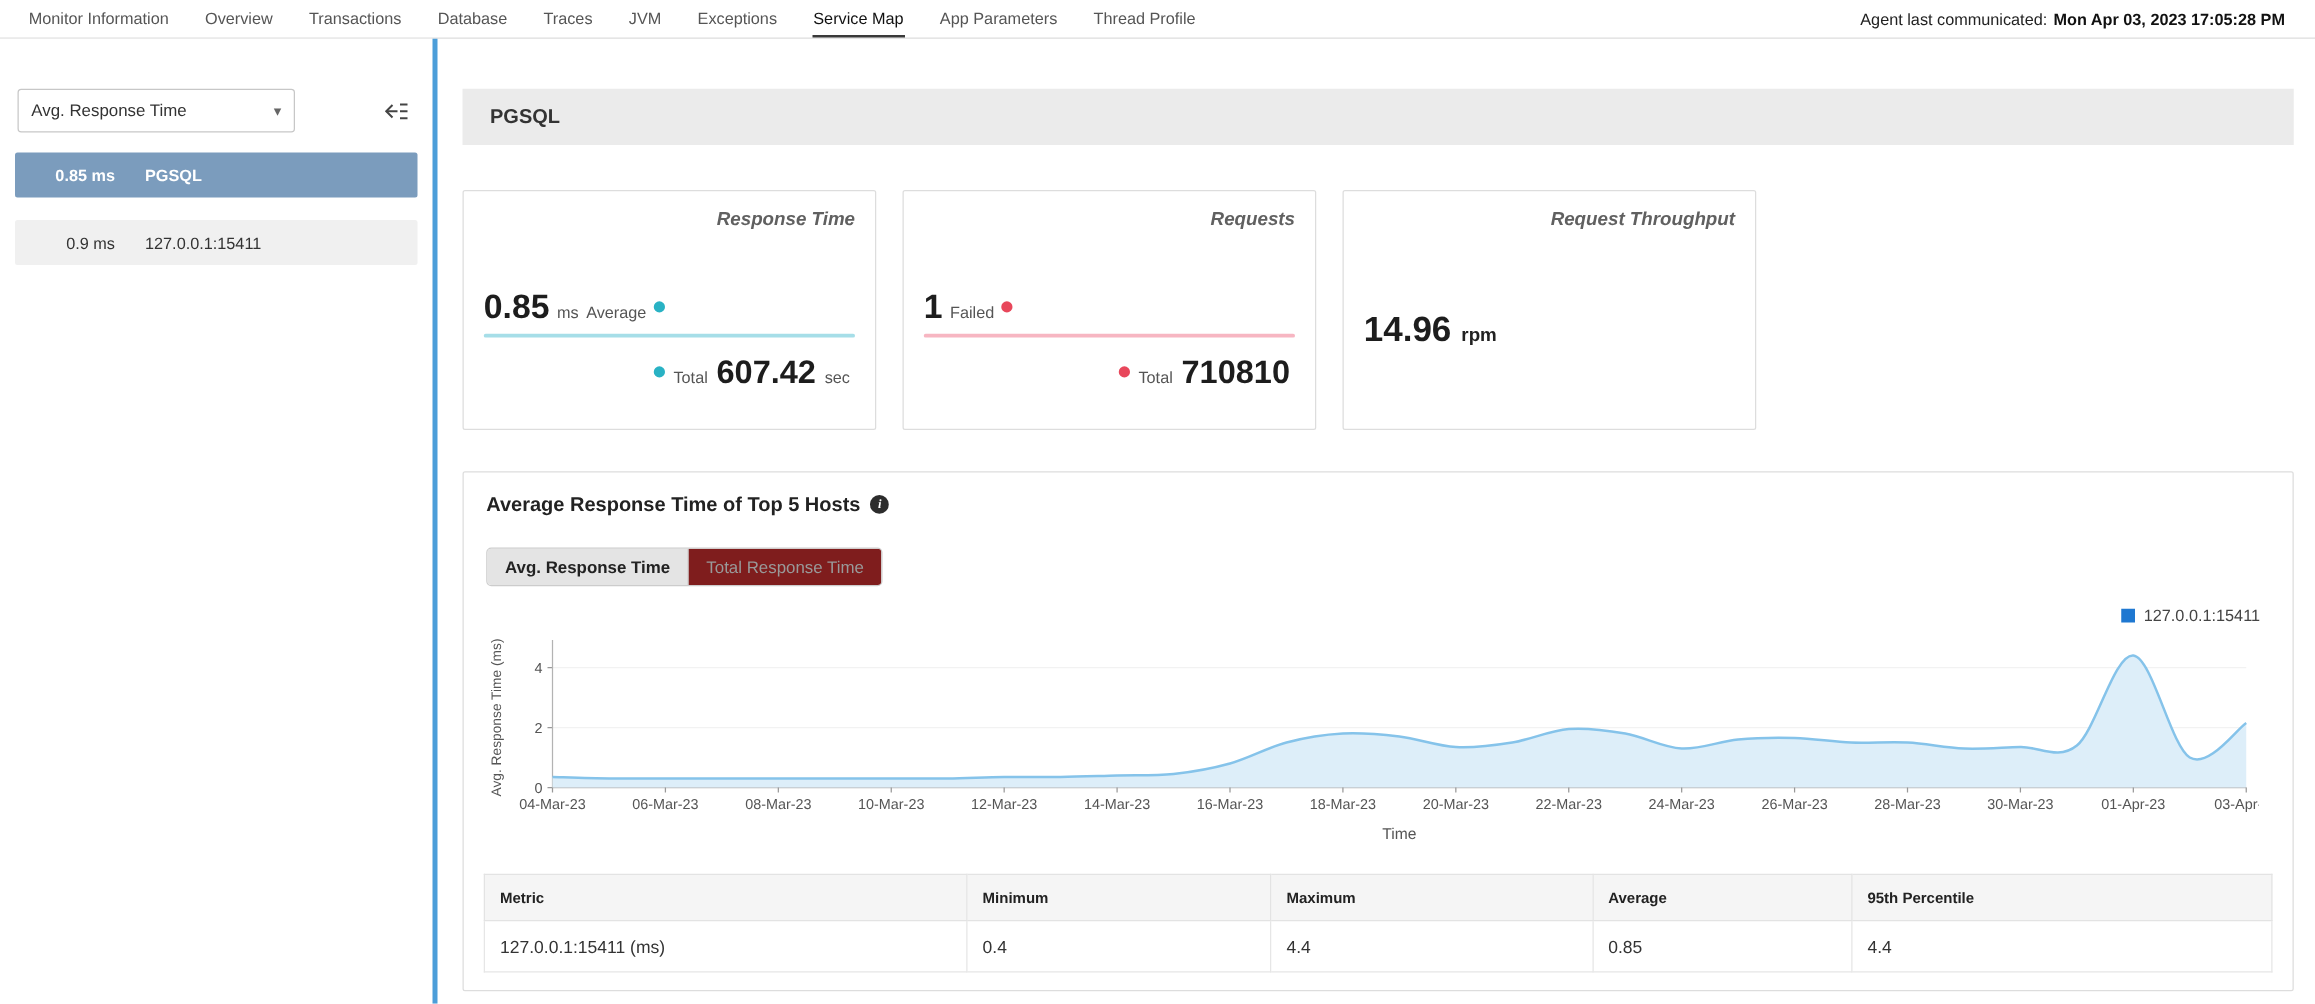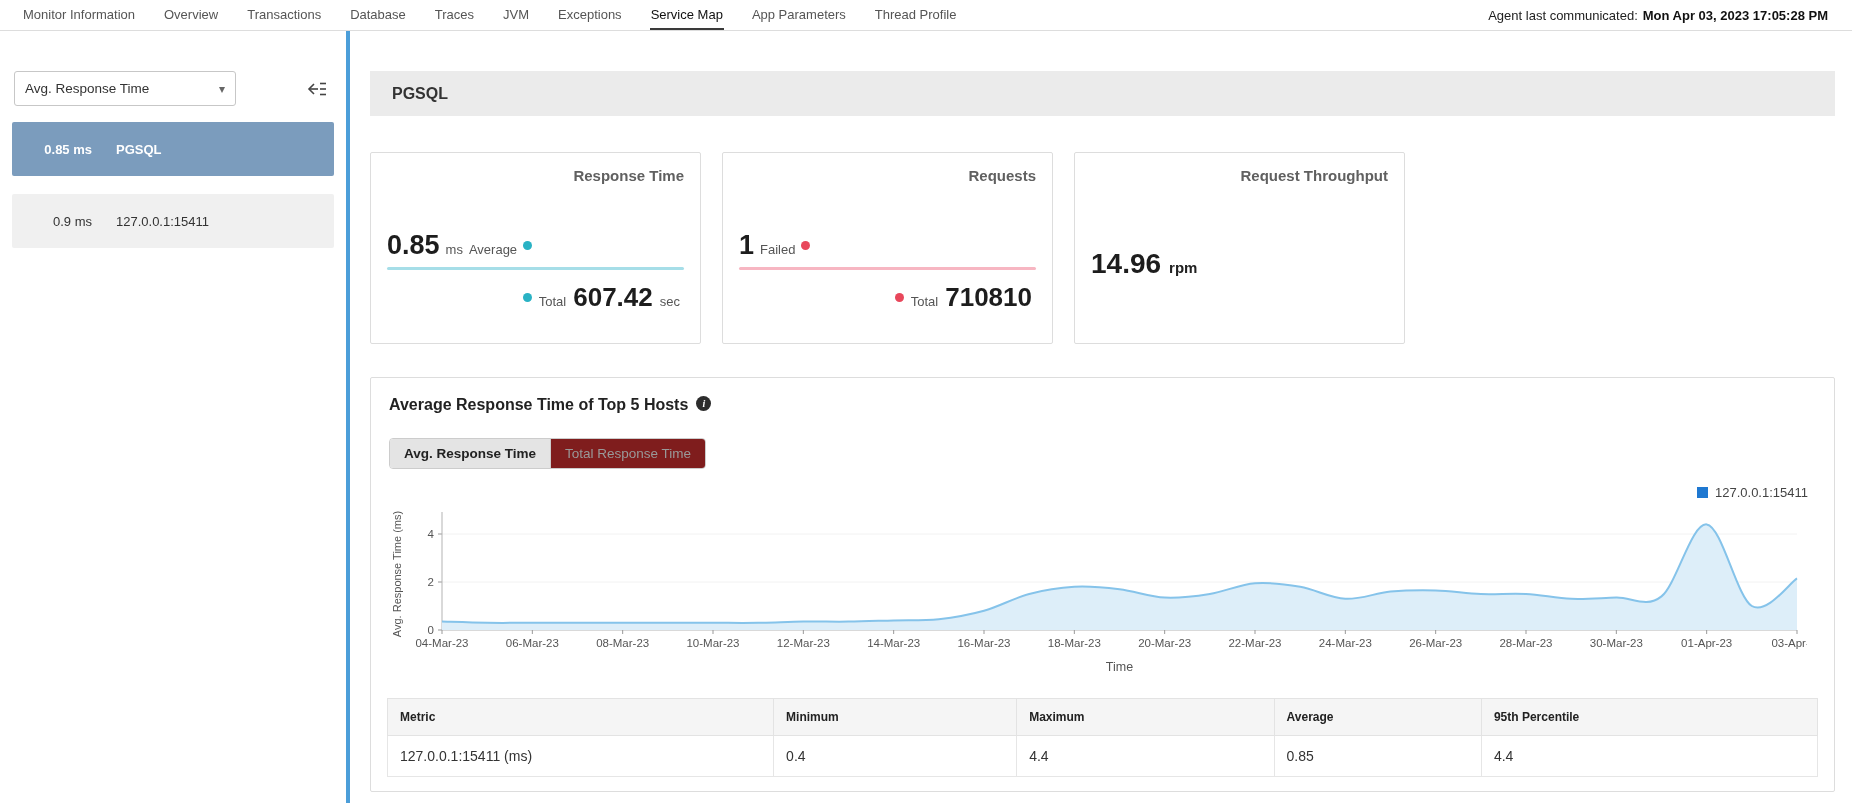--- a/index.html
+++ b/index.html
@@ -15,34 +15,34 @@
   .agent strong { color: #111; }
 
   
   .content { display: flex; height: 772px; }
   .sidebar { width: 346px; padding-top: 40px; background: #fff; }
   .sidebar-top { display: flex; align-items: center; justify-content: space-between; padding: 0 18px 0 14px; }
   .dropdown { width: 222px; height: 35px; border: 1px solid #c7c7c7; border-radius: 3px; background: #fff; display: flex; align-items: center; justify-content: space-between; padding: 0 10px; font-size: 13.5px; color: #333; cursor: pointer; }
   .caret { color: #666; font-size: 12px; }
   .collapse-btn { cursor: pointer; display: flex; align-items: center; }
   .side-list { margin-top: 16px; padding: 0 12px; }
-  .side-item { height: 54px; display: flex; align-items: center; margin-bottom: 18px; border-radius: 2px; cursor: pointer; font-size: 13px; background: #f0f0f0; color: #333; }
+  .side-item { height: 36px; display: flex; align-items: center; margin-bottom: 18px; border-radius: 2px; cursor: pointer; font-size: 13px; background: #f0f0f0; color: #333; }
   .side-item .side-value { flex: 0 0 80px; text-align: right; }
   .side-item .side-label { margin-left: 24px; }
   .side-item.selected { background: #7b9cbd; color: #fff; font-weight: bold; }
 
   .divider { width: 4px; background: #4c9ed9; }
 
   
   .main { flex: 1; padding: 40px 17px 0 20px; }
   .pg-header { height: 45px; background: #ebebeb; display: flex; align-items: center; padding: 0 22px; font-size: 16px; font-weight: bold; color: #333; }
 
   .cards { display: flex; gap: 21px; margin-top: 36px; }
   .card { width: 331px; height: 192px; border: 1px solid #ddd; border-radius: 2px; background: #fff; padding: 14px 16px; }
-  .card-title { text-align: right; font-size: 15px; font-weight: bold; color: #606060; }
+  .card-title { text-align: right; font-size: 15px; font-weight: bold; color: #606060; font-style: italic; }
   .metric-line { display: flex; align-items: baseline; gap: 6px; margin-top: 46px; }
   .big { font-size: 27px; font-weight: bold; color: #1d1d1d; }
   .unit { font-size: 13px; color: #555; }
   .sub { font-size: 13px; color: #555; }
   .dot { width: 9px; height: 9px; border-radius: 50%; display: inline-block; align-self: center; }
   .dot.teal { background: #29b2c4; }
   .dot.red { background: #e8475b; }
   .rule { height: 3px; margin-top: 6px; border-radius: 2px; }
   .rule.teal { background: #a6dee8; }
   .rule.pink { background: #f7b6c2; }

